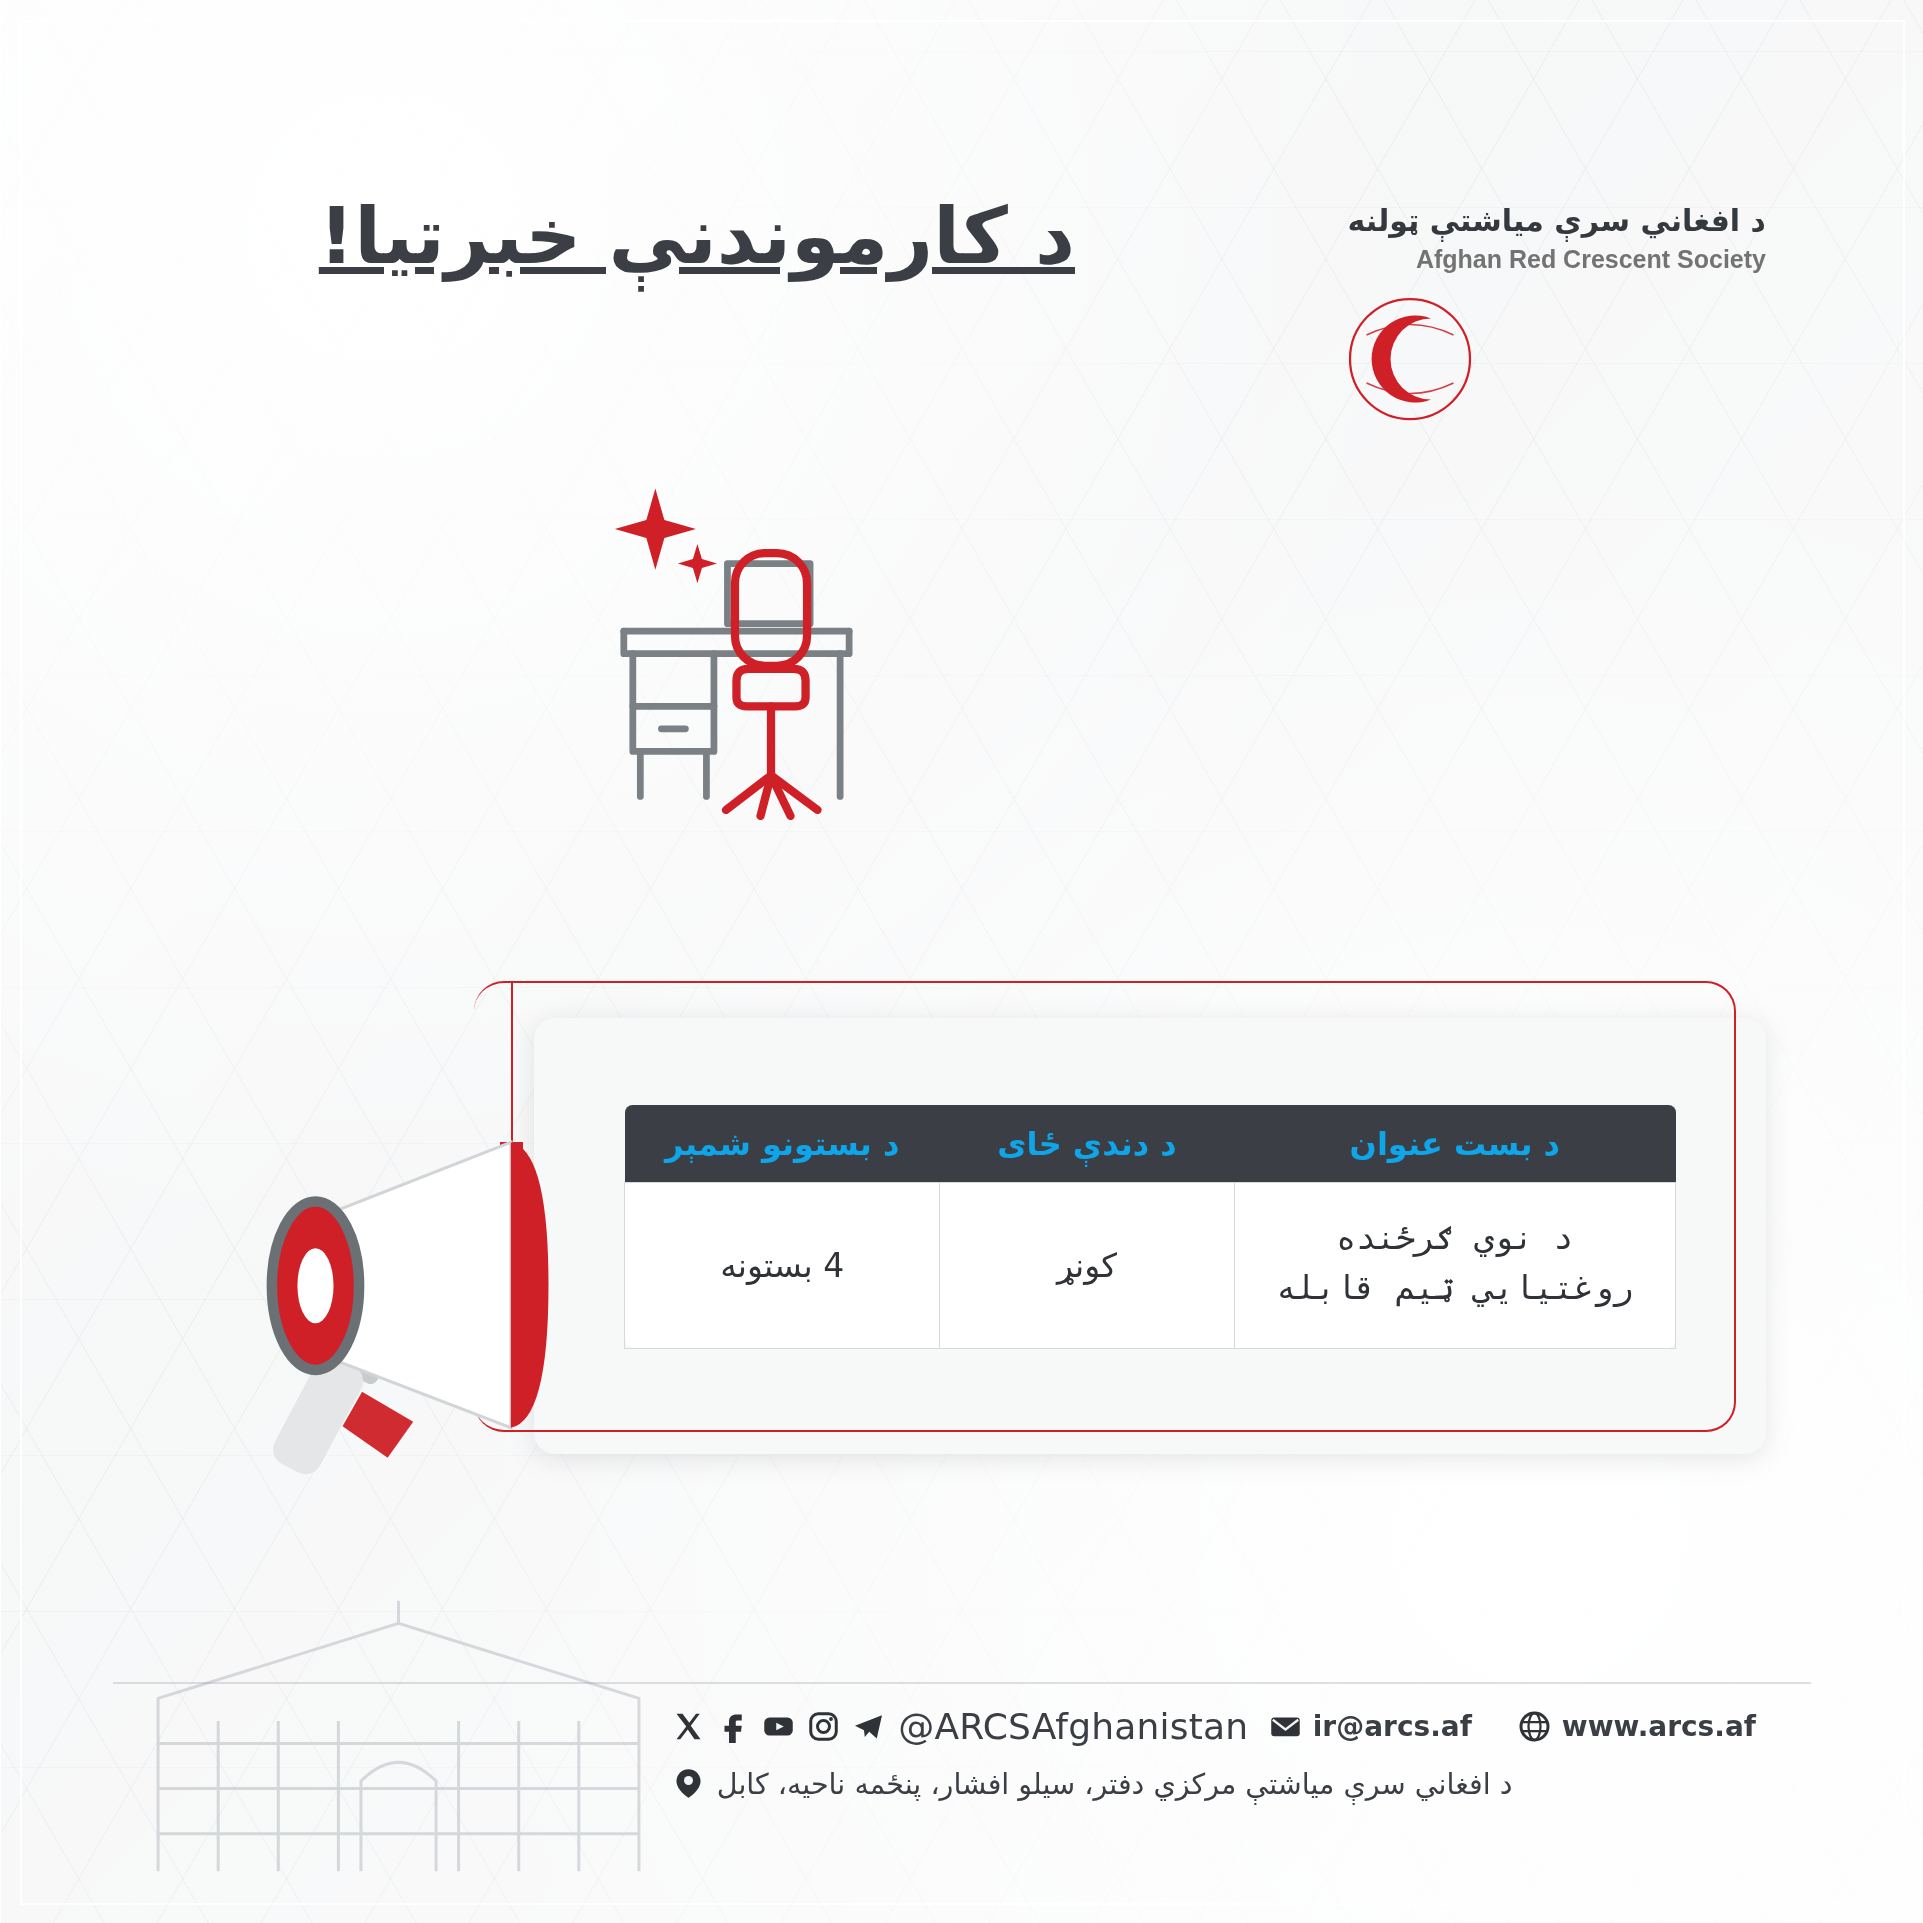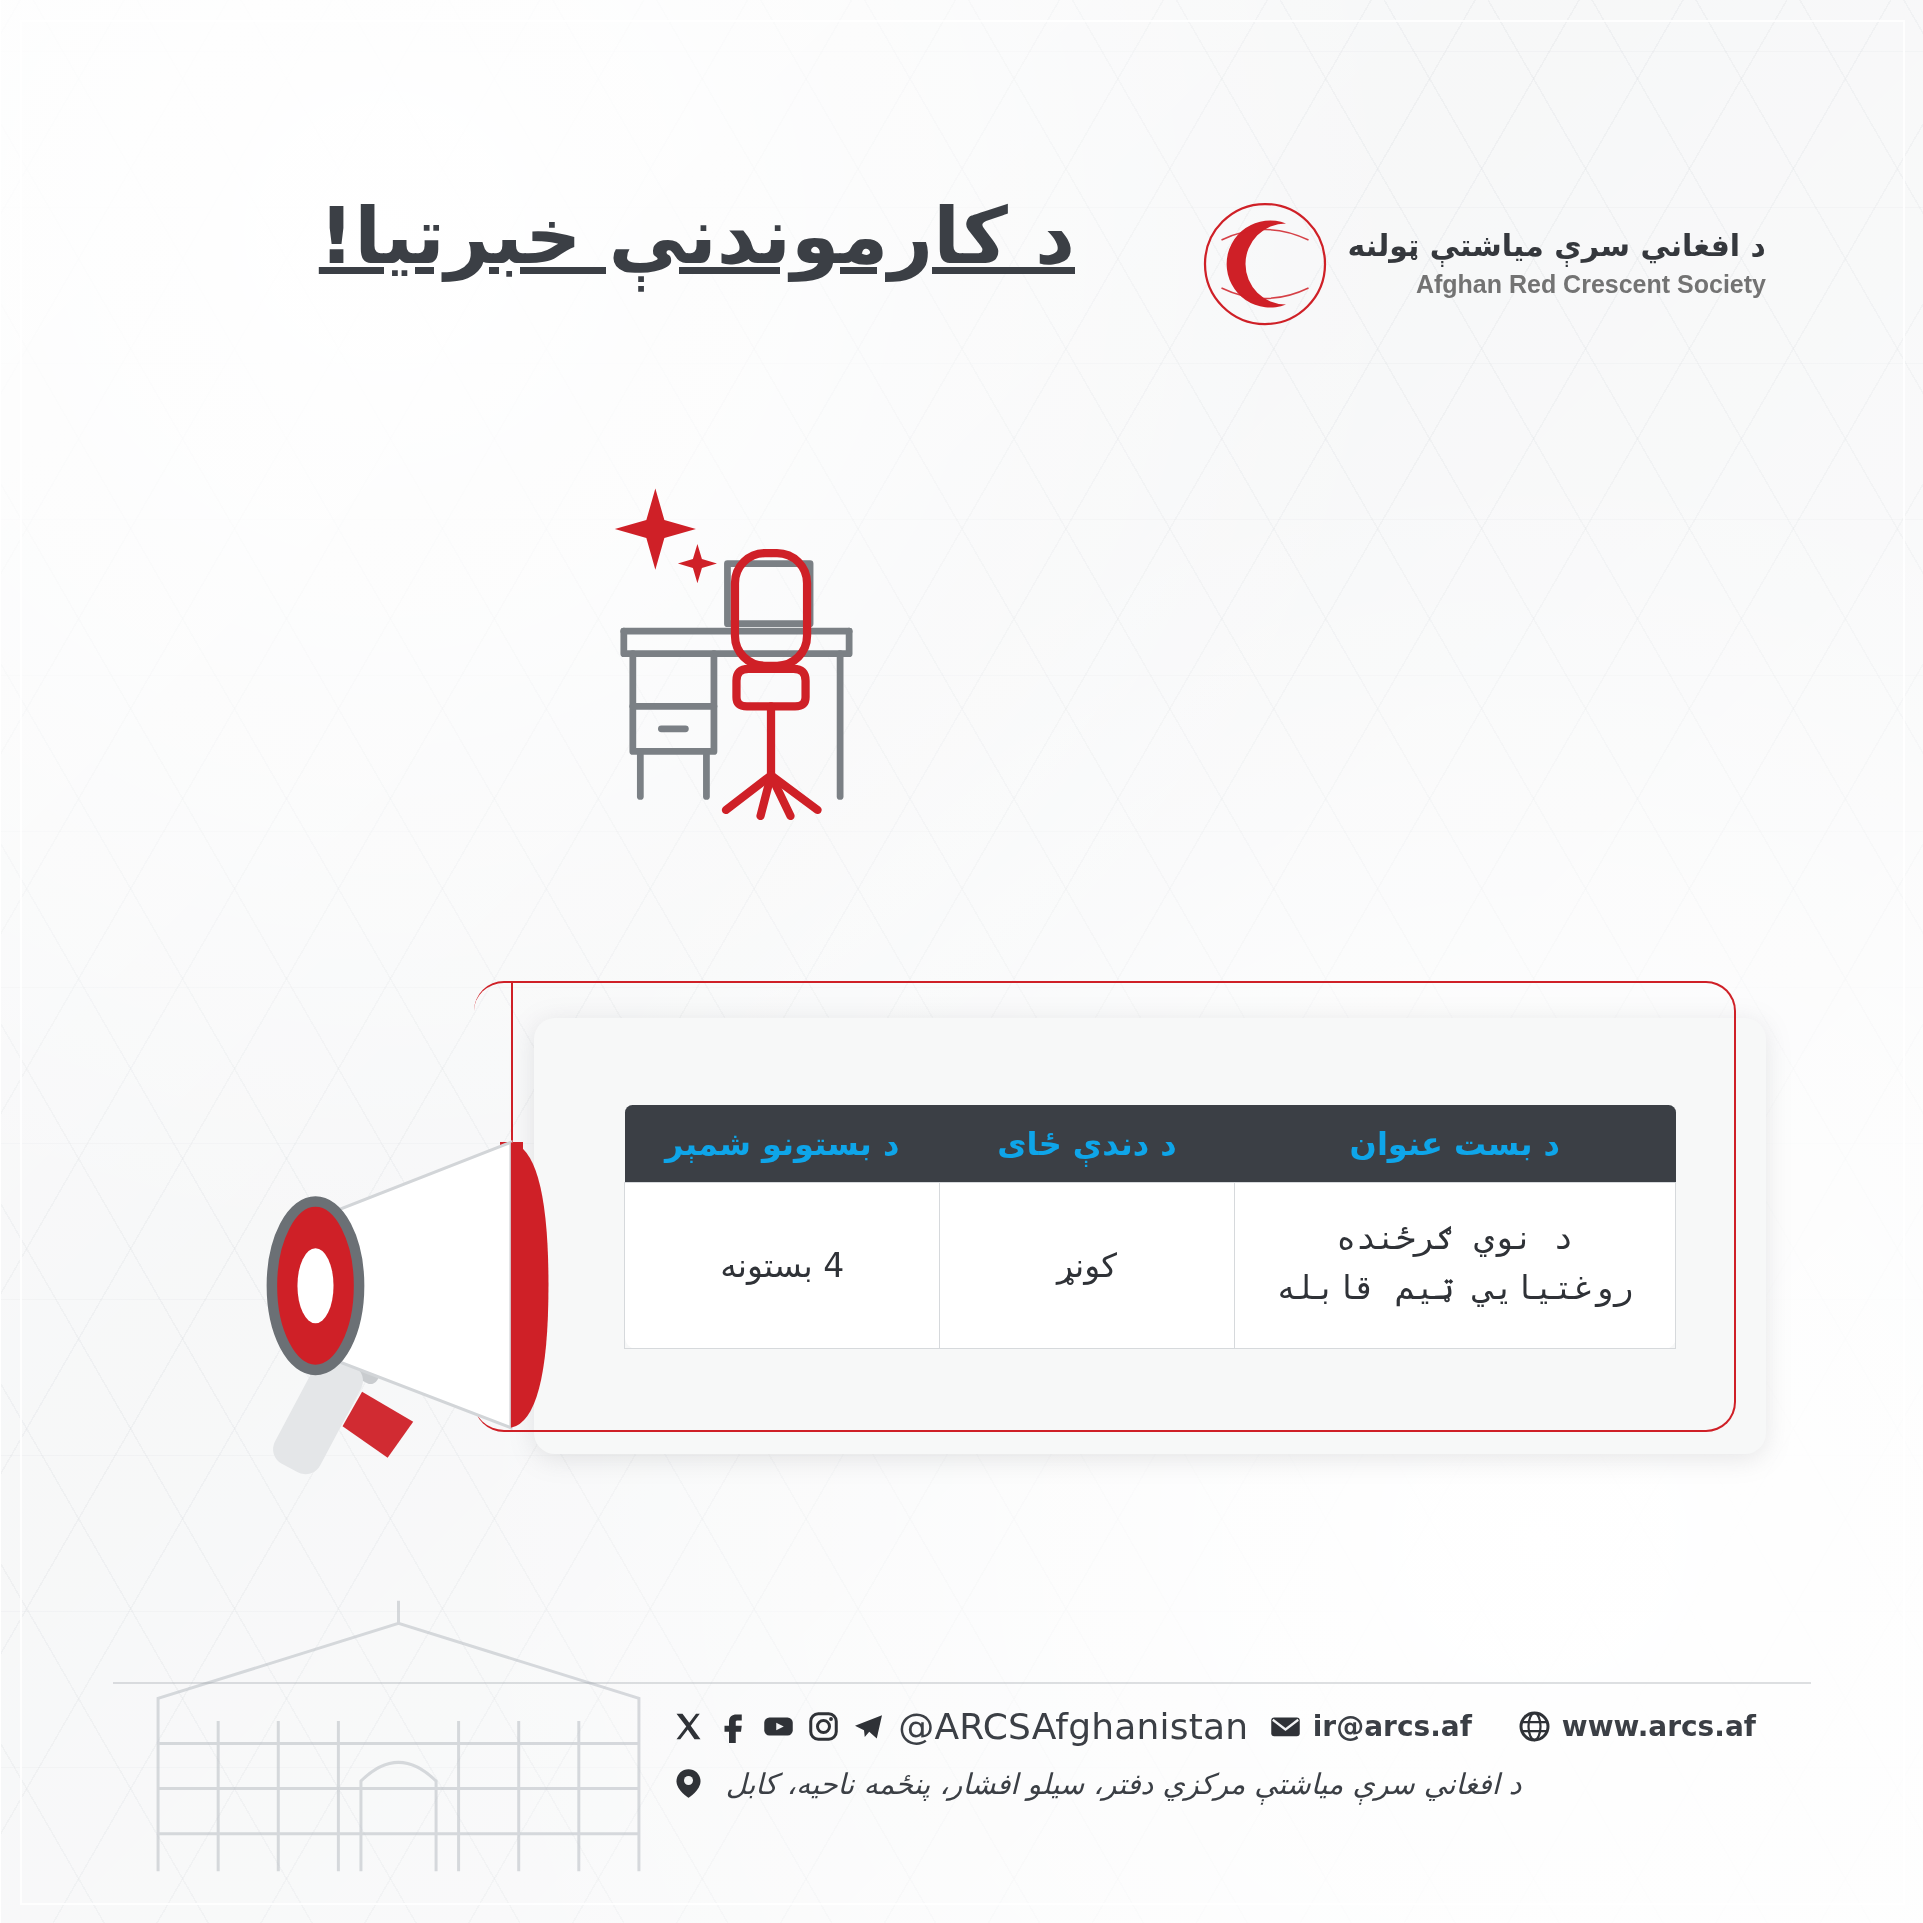--- a/index.html
+++ b/index.html
@@ -52,22 +52,22 @@
     color: #3b3f45;
     letter-spacing: -0.8px;
     line-height: 1.25;
     text-decoration: underline;
   }
 
   .logo-block {
     position: absolute;
     top: 201px; right: 158px;
     display: flex;
-    flex-direction: row;
-    align-items: center;
+    flex-direction: column;
+    align-items: flex-end;
     gap: 19.5px;
   }
   .logo-text { text-align: right; direction: rtl; }
   .logo-text .pashto {
     font-size: 30px; font-weight: 700; color: #35383d; line-height: 1.35;
     white-space: nowrap;
   }
   .logo-text .english {
     font-size: 25px; font-weight: 700; color: #737373; direction: ltr;
     line-height: 1.4; white-space: nowrap;
@@ -170,21 +170,21 @@
     display: flex; flex-direction: row-reverse; align-items: center;
     gap: 13.5px;
     font-size: 28px;
     margin-bottom: 19.5px;
   }
   .social-icons { display: flex; flex-direction: row-reverse; gap: 12px; align-items: center; }
   .sico { width: 33px; height: 33px; display: block; }
   .handle { font-size: 36px; letter-spacing: 0.2px; direction: ltr; margin-right: 7.5px; }
   .contact-item { display: flex; flex-direction: row-reverse; align-items: center; gap: 10.5px; margin-right: 33px; }
   .contact-item .txt { direction: ltr; font-size: 28px; font-weight: bold; }
-  .address-row { display: flex; flex-direction: row-reverse; align-items: center; gap: 21px; font-size: 28.6px; font-style: italic; }
+  .address-row { display: flex; flex-direction: row-reverse; align-items: center; gap: 12px; font-size: 28.6px; }
 
   .building {
     position: absolute;
     bottom: 45px; left: 113px;
     width: 571px; height: 286px;
     opacity: .55;
   }
 </style>
 </head>
 <body>

